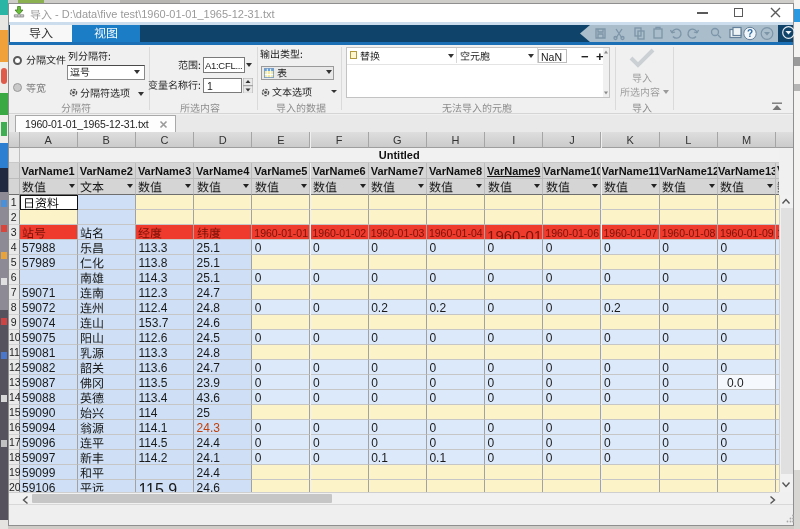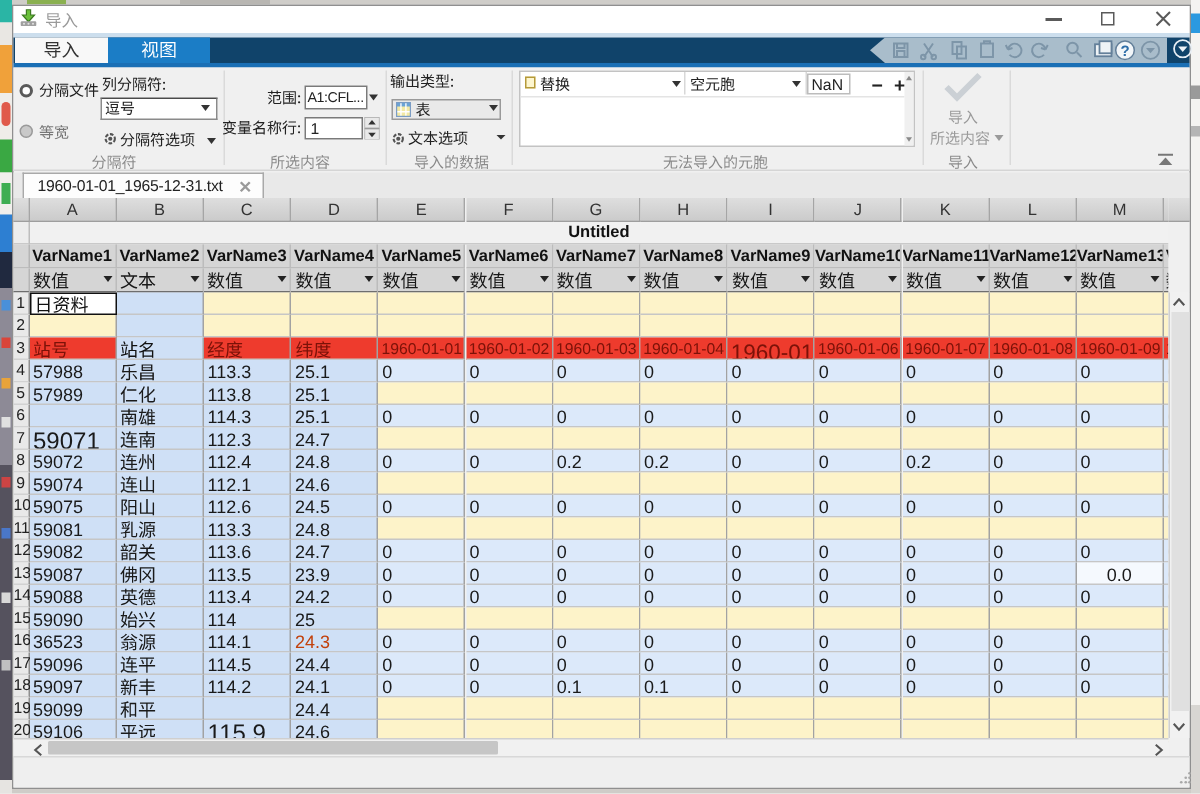--- a/index.html
+++ b/index.html
@@ -44,20 +44,21 @@
 <path d="M4.6 0.5 H7.4 V4 H10 L6 8.5 L2 4 H4.6 Z" fill="#6abf3a" stroke="#3d7a22" stroke-width="0.8"></path>
 <rect x="0.8" y="8.2" width="10.4" height="3.2" rx="0.8" fill="#a0a0a0"></rect>
 <circle cx="3" cy="9.8" r="0.7" fill="#e0e0e0"></circle>
     <circle cx="6" cy="9.8" r="0.7" fill="#e0e0e0"></circle>
     <circle cx="9" cy="9.8" r="0.7" fill="#e0e0e0"></circle>
   </svg>
 <div class="ab" style="left:30px;top:8px;display:flex;align-items:center">
     <svg width="22.0" height="11" viewBox="0 -9.68 22.0 11" style="display:block;">
       <path d="M0.7 -3.2H10.4V-2.4H0.7ZM7.1 -4.1H8V-0.1Q8 0.3 7.9 0.4Q7.7 0.6 7.4 0.7Q7.1 0.8 6.6 0.8Q6.1 0.8 5.3 0.8Q5.3 0.7 5.2 0.5Q5.1 0.3 5 0.1Q5.4 0.1 5.8 0.1Q6.2 0.1 6.5 0.1Q6.7 0.1 6.8 0.1Q7 0.1 7.1 0Q7.1 0 7.1 -0.1ZM2.3 -2 2.9 -2.5Q3.2 -2.2 3.6 -1.9Q4 -1.5 4.3 -1.2Q4.6 -0.8 4.7 -0.6L4.1 -0Q4 -0.3 3.7 -0.7Q3.4 -1 3 -1.4Q2.7 -1.7 2.3 -2ZM1.5 -8.5H2.3V-5.6Q2.3 -5.4 2.5 -5.2Q2.6 -5.1 2.9 -5.1Q3.2 -5 3.8 -5Q3.9 -5 4.3 -5Q4.6 -5 5 -5Q5.4 -5 5.9 -5Q6.4 -5 6.8 -5Q7.3 -5 7.6 -5Q8 -5 8.2 -5Q8.6 -5 8.9 -5.1Q9.1 -5.2 9.2 -5.4Q9.3 -5.6 9.3 -6Q9.5 -5.9 9.7 -5.8Q9.9 -5.8 10.1 -5.7Q10.1 -5.2 9.9 -4.9Q9.7 -4.6 9.3 -4.4Q8.9 -4.3 8.2 -4.3Q8.1 -4.3 7.8 -4.3Q7.5 -4.3 7 -4.3Q6.5 -4.3 6 -4.3Q5.5 -4.3 5.1 -4.3Q4.6 -4.3 4.3 -4.3Q3.9 -4.3 3.8 -4.3Q2.9 -4.3 2.4 -4.4Q1.9 -4.5 1.7 -4.8Q1.5 -5.1 1.5 -5.6ZM1.8 -6.9H8.3V-8.1H1.5V-8.8H9.1V-6.2H1.8Z M14.2 -8.3 14.8 -9Q15.5 -8.5 16.1 -7.8Q16.6 -7.2 17 -6.5Q17.4 -5.9 17.8 -5.2Q18.1 -4.5 18.5 -3.8Q18.8 -3.1 19.3 -2.4Q19.7 -1.8 20.2 -1.2Q20.8 -0.6 21.6 -0.2Q21.5 -0 21.5 0.1Q21.4 0.3 21.3 0.5Q21.2 0.6 21.2 0.8Q20.4 0.3 19.8 -0.3Q19.2 -0.9 18.7 -1.6Q18.3 -2.2 17.9 -3Q17.5 -3.7 17.2 -4.4Q16.8 -5.2 16.4 -5.9Q16 -6.6 15.5 -7.2Q15 -7.8 14.2 -8.3ZM16 -6.7 17 -6.5Q16.6 -4.8 15.9 -3.4Q15.3 -2 14.4 -1Q13.5 0.1 12.2 0.8Q12.1 0.7 12 0.6Q11.9 0.5 11.7 0.3Q11.6 0.2 11.5 0.1Q13.3 -0.8 14.4 -2.5Q15.5 -4.3 16 -6.7Z" fill="#9a9a9a"></path>
     </svg>
+    <span style="font-size:11px;color:#9a9a9a;margin-left:3px;position:relative;top:-0.5px"> - D:\data\five test\1960-01-01_1965-12-31.txt</span>
   </div>
 <div class="ab" style="left:697px;top:12px;width:11px;height:1.5px;background:#5a5a5a"></div>
 <div class="ab" style="left:734px;top:8px;width:9px;height:9px;border:1.4px solid #5a5a5a"></div>
 <svg class="ab" style="left:770px;top:7px" width="11" height="11" viewBox="0 0 11 11">
     <path d="M1 1 L10 10 M10 1 L1 10" stroke="#5a5a5a" stroke-width="1.4"></path>
   </svg>
 <div class="ab" style="left:9px;top:22px;width:784px;height:3px;background:#ccdeed"></div>
 <div class="ab" style="left:9px;top:25px;width:784px;height:17px;background:#10436a"></div>
 <div class="ab" style="left:10px;top:25px;width:62px;height:17px;background:#f8f8f8"></div>
 <div class="ab" style="left:29px;top:27px">
@@ -344,21 +345,21 @@
   </div>
 <div style="position:absolute;left:310.5px;top:163px;width:58.2px;height:16px;background:#d5d5d5;border-right:1px solid #bcbcbc;border-bottom:1px solid #bcbcbc;overflow:hidden;font-size:12px;color:#1a1a1a;padding-left:0px;white-space:nowrap;">
     <div style="text-align:center;font-weight:bold;font-size:11px;color:#111;margin-top:1.5px;letter-spacing:0">VarName6</div>
   </div>
 <div style="position:absolute;left:368.70000000000005px;top:163px;width:58.2px;height:16px;background:#d5d5d5;border-right:1px solid #bcbcbc;border-bottom:1px solid #bcbcbc;overflow:hidden;font-size:12px;color:#1a1a1a;padding-left:0px;white-space:nowrap;">
     <div style="text-align:center;font-weight:bold;font-size:11px;color:#111;margin-top:1.5px;letter-spacing:0">VarName7</div>
   </div>
 <div style="position:absolute;left:426.90000000000003px;top:163px;width:58.2px;height:16px;background:#d5d5d5;border-right:1px solid #bcbcbc;border-bottom:1px solid #bcbcbc;overflow:hidden;font-size:12px;color:#1a1a1a;padding-left:0px;white-space:nowrap;">
     <div style="text-align:center;font-weight:bold;font-size:11px;color:#111;margin-top:1.5px;letter-spacing:0">VarName8</div>
   </div>
-<div style="position:absolute;left:485.1px;top:163px;width:58.2px;height:16px;background:#d5d5d5;border-right:1px solid #bcbcbc;border-bottom:1px solid #bcbcbc;overflow:hidden;font-size:12px;color:#1a1a1a;padding-left:0px;white-space:nowrap;">
+<div style="position:absolute;left:485.1px;top:163px;width:58.2px;height:16px;background:#d5d5d5;border-right:1px solid #bcbcbc;border-bottom:1px solid #bcbcbc;overflow:hidden;font-size:12px;color:#1a1a1a;padding-left:0px;white-space:nowrap;text-decoration:underline;">
     <div style="text-align:center;font-weight:bold;font-size:11px;color:#111;margin-top:1.5px;letter-spacing:0">VarName9</div>
   </div>
 <div style="position:absolute;left:543.3000000000001px;top:163px;width:58.2px;height:16px;background:#d5d5d5;border-right:1px solid #bcbcbc;border-bottom:1px solid #bcbcbc;overflow:hidden;font-size:12px;color:#1a1a1a;padding-left:0px;white-space:nowrap;">
     <div style="text-align:center;font-weight:bold;font-size:11px;color:#111;margin-top:1.5px;letter-spacing:0">VarName10</div>
   </div>
 <div style="position:absolute;left:601.5px;top:163px;width:58.2px;height:16px;background:#d5d5d5;border-right:1px solid #bcbcbc;border-bottom:1px solid #bcbcbc;overflow:hidden;font-size:12px;color:#1a1a1a;padding-left:0px;white-space:nowrap;">
     <div style="text-align:center;font-weight:bold;font-size:11px;color:#111;margin-top:1.5px;letter-spacing:0">VarName11</div>
   </div>
 <div style="position:absolute;left:659.7px;top:163px;width:58.2px;height:16px;background:#d5d5d5;border-right:1px solid #bcbcbc;border-bottom:1px solid #bcbcbc;overflow:hidden;font-size:12px;color:#1a1a1a;padding-left:0px;white-space:nowrap;">
     <div style="text-align:center;font-weight:bold;font-size:11px;color:#111;margin-top:1.5px;letter-spacing:0">VarName12</div>
@@ -704,21 +705,21 @@
 <div style="position:absolute;left:717.9000000000001px;top:270px;width:58.2px;height:15px;background:#dce9fa;border-right:1px solid #a2a2a2;border-bottom:1px solid #c6c6c6;overflow:hidden;font-size:12px;color:#1a1a1a;padding-left:2.5px;white-space:nowrap;">
     <div style="margin-top:1px;font-size:12px">0</div>
   </div>
 <div style="position:absolute;left:776.1px;top:270px;width:2.8999999999999773px;height:15px;background:#dce9fa;border-bottom:1px solid #c6c6c6;overflow:hidden;font-size:12px;color:#1a1a1a;padding-left:2.5px;white-space:nowrap;">
     <div style="margin-top:1px;font-size:12px">0</div>
   </div>
 <div style="position:absolute;left:9.0px;top:285px;width:10.5px;height:15px;background:#e9e9e9;border-right:1px solid #8f8f8f;border-bottom:1px solid #d2d2d2;overflow:hidden;font-size:12px;color:#222;padding-left:0px;white-space:nowrap;overflow:visible;">
     <div style="text-align:center;font-size:10.5px;color:#222;margin-top:1px">7</div>
   </div>
 <div style="position:absolute;left:19.5px;top:285px;width:58.2px;height:15px;background:#cfe0f6;border-right:1px solid #a2a2a2;border-bottom:1px solid #c6c6c6;overflow:hidden;font-size:12px;color:#1a1a1a;padding-left:2.5px;white-space:nowrap;">
-    <div style="margin-top:1px;font-size:16px">59071</div>
+    <div style="margin-top:1px;font-size:12px">59071</div>
   </div>
 <div style="position:absolute;left:77.7px;top:285px;width:58.2px;height:15px;background:#cfe0f6;border-right:1px solid #a2a2a2;border-bottom:1px solid #c6c6c6;overflow:hidden;font-size:12px;color:#1a1a1a;padding-left:2.5px;white-space:nowrap;">
     <div style="margin-top:1.5px">
       <svg width="24.0" height="12" viewBox="0 -10.56 24.0 12" style="display:block;">
         <path d="M3 -6V-0.9H2.1V-5.2H0.5V-6ZM1 -9.5 1.7 -9.9Q2 -9.6 2.3 -9.2Q2.7 -8.9 3 -8.5Q3.3 -8.1 3.4 -7.8L2.7 -7.3Q2.5 -7.6 2.2 -8Q2 -8.4 1.6 -8.8Q1.3 -9.2 1 -9.5ZM2.5 -1.5Q2.8 -1.5 3.1 -1.2Q3.4 -1 3.9 -0.7Q4.5 -0.3 5.3 -0.2Q6.1 -0.1 7.2 -0.1Q7.7 -0.1 8.3 -0.1Q8.9 -0.1 9.5 -0.1Q10.1 -0.2 10.7 -0.2Q11.2 -0.3 11.7 -0.3Q11.6 -0.2 11.6 -0Q11.5 0.2 11.5 0.4Q11.4 0.6 11.4 0.7Q11.1 0.7 10.5 0.7Q10 0.8 9.4 0.8Q8.8 0.8 8.2 0.8Q7.6 0.8 7.1 0.8Q5.9 0.8 5.1 0.7Q4.3 0.6 3.7 0.1Q3.3 -0.1 3 -0.4Q2.7 -0.6 2.5 -0.6Q2.3 -0.6 2.1 -0.4Q1.8 -0.2 1.6 0.2Q1.3 0.6 1 1L0.4 0.1Q0.9 -0.6 1.5 -1Q2.1 -1.5 2.5 -1.5ZM7.5 -7.4H8.4V-0.4H7.5ZM3.8 -3.4H11.3V-2.6H3.8ZM3.9 -8.8H11.1V-8H3.9ZM4.5 -4.9V-5.6L5.1 -5.9H10.7L10.7 -5.1H5.6Q5.2 -5.1 4.9 -5Q4.6 -5 4.5 -4.9ZM4.5 -4.9Q4.5 -5 4.4 -5.2Q4.4 -5.3 4.3 -5.5Q4.3 -5.7 4.2 -5.8Q4.4 -5.8 4.5 -6Q4.7 -6.2 4.9 -6.6Q5 -6.7 5.1 -7.1Q5.3 -7.4 5.5 -7.9Q5.7 -8.4 5.9 -9Q6.1 -9.5 6.3 -10.1L7.2 -9.8Q6.9 -9 6.6 -8.2Q6.3 -7.4 5.9 -6.7Q5.6 -6 5.2 -5.4V-5.4Q5.2 -5.4 5.1 -5.4Q5 -5.3 4.9 -5.2Q4.7 -5.1 4.6 -5.1Q4.5 -5 4.5 -4.9Z M12.7 -8.9H23.3V-8H12.7ZM15.2 -4.1H20.9V-3.3H15.2ZM14.9 -2.1H21.1V-1.4H14.9ZM17.5 -3.7H18.4V0.7H17.5ZM13.4 -6.8H22V-5.9H14.3V0.9H13.4ZM21.7 -6.8H22.7V-0.1Q22.7 0.3 22.5 0.5Q22.4 0.7 22.1 0.8Q21.8 0.9 21.3 0.9Q20.8 1 20.1 1Q20.1 0.8 20 0.6Q19.9 0.3 19.8 0.2Q20.1 0.2 20.5 0.2Q20.8 0.2 21.1 0.2Q21.4 0.2 21.5 0.2Q21.6 0.2 21.7 0.1Q21.7 0 21.7 -0.1ZM15.8 -5.5 16.5 -5.7Q16.8 -5.4 17 -5Q17.2 -4.6 17.3 -4.3L16.5 -4.1Q16.4 -4.4 16.2 -4.8Q16 -5.2 15.8 -5.5ZM19.5 -5.8 20.2 -5.5Q20 -5.1 19.7 -4.6Q19.5 -4.1 19.2 -3.8L18.6 -4Q18.7 -4.2 18.9 -4.6Q19.1 -4.9 19.2 -5.2Q19.4 -5.5 19.5 -5.8ZM17.5 -10.1H18.5V-6.2H17.5Z" fill="#1a1a1a"></path>
       </svg>
     </div>
   </div>
 <div style="position:absolute;left:135.9px;top:285px;width:58.2px;height:15px;background:#cfe0f6;border-right:1px solid #a2a2a2;border-bottom:1px solid #c6c6c6;overflow:hidden;font-size:12px;color:#1a1a1a;padding-left:2.5px;white-space:nowrap;">
     <div style="margin-top:1px;font-size:12px">112.3</div>
@@ -792,21 +793,21 @@
     <div style="margin-top:1px;font-size:12px">59074</div>
   </div>
 <div style="position:absolute;left:77.7px;top:315px;width:58.2px;height:15px;background:#cfe0f6;border-right:1px solid #a2a2a2;border-bottom:1px solid #c6c6c6;overflow:hidden;font-size:12px;color:#1a1a1a;padding-left:2.5px;white-space:nowrap;">
     <div style="margin-top:1.5px">
       <svg width="24.0" height="12" viewBox="0 -10.56 24.0 12" style="display:block;">
         <path d="M3 -6V-0.9H2.1V-5.2H0.5V-6ZM1 -9.5 1.7 -9.9Q2 -9.6 2.3 -9.2Q2.7 -8.9 3 -8.5Q3.3 -8.1 3.4 -7.8L2.7 -7.3Q2.5 -7.6 2.2 -8Q2 -8.4 1.6 -8.8Q1.3 -9.2 1 -9.5ZM2.5 -1.5Q2.8 -1.5 3.1 -1.2Q3.4 -1 3.9 -0.7Q4.5 -0.3 5.3 -0.2Q6.1 -0.1 7.2 -0.1Q7.7 -0.1 8.3 -0.1Q8.9 -0.1 9.5 -0.1Q10.1 -0.2 10.7 -0.2Q11.2 -0.3 11.7 -0.3Q11.6 -0.2 11.6 -0Q11.5 0.2 11.5 0.4Q11.4 0.6 11.4 0.7Q11.1 0.7 10.5 0.7Q10 0.8 9.4 0.8Q8.8 0.8 8.2 0.8Q7.6 0.8 7.1 0.8Q5.9 0.8 5.1 0.7Q4.3 0.6 3.7 0.1Q3.3 -0.1 3 -0.4Q2.7 -0.6 2.5 -0.6Q2.3 -0.6 2.1 -0.4Q1.8 -0.2 1.6 0.2Q1.3 0.6 1 1L0.4 0.1Q0.9 -0.6 1.5 -1Q2.1 -1.5 2.5 -1.5ZM7.5 -7.4H8.4V-0.4H7.5ZM3.8 -3.4H11.3V-2.6H3.8ZM3.9 -8.8H11.1V-8H3.9ZM4.5 -4.9V-5.6L5.1 -5.9H10.7L10.7 -5.1H5.6Q5.2 -5.1 4.9 -5Q4.6 -5 4.5 -4.9ZM4.5 -4.9Q4.5 -5 4.4 -5.2Q4.4 -5.3 4.3 -5.5Q4.3 -5.7 4.2 -5.8Q4.4 -5.8 4.5 -6Q4.7 -6.2 4.9 -6.6Q5 -6.7 5.1 -7.1Q5.3 -7.4 5.5 -7.9Q5.7 -8.4 5.9 -9Q6.1 -9.5 6.3 -10.1L7.2 -9.8Q6.9 -9 6.6 -8.2Q6.3 -7.4 5.9 -6.7Q5.6 -6 5.2 -5.4V-5.4Q5.2 -5.4 5.1 -5.4Q5 -5.3 4.9 -5.2Q4.7 -5.1 4.6 -5.1Q4.5 -5 4.5 -4.9Z M17.5 -9.9H18.5V-0.4H17.5ZM21.8 -7.6H22.7V0.9H21.8ZM13.3 -7.6H14.2V-0.9H22.3V0H13.3Z" fill="#1a1a1a"></path>
       </svg>
     </div>
   </div>
 <div style="position:absolute;left:135.9px;top:315px;width:58.2px;height:15px;background:#cfe0f6;border-right:1px solid #a2a2a2;border-bottom:1px solid #c6c6c6;overflow:hidden;font-size:12px;color:#1a1a1a;padding-left:2.5px;white-space:nowrap;">
-    <div style="margin-top:1px;font-size:12px">112.1</div>
+    <div style="margin-top:1px;font-size:12px">153.7</div>
   </div>
 <div style="position:absolute;left:194.10000000000002px;top:315px;width:58.2px;height:15px;background:#cfe0f6;border-right:1px solid #a2a2a2;border-bottom:1px solid #c6c6c6;overflow:hidden;font-size:12px;color:#1a1a1a;padding-left:2.5px;white-space:nowrap;">
     <div style="margin-top:1px;font-size:12px">24.6</div>
   </div>
 <div style="position:absolute;left:252.3px;top:315px;width:58.2px;height:15px;background:#fdf3c9;border-right:1px solid #a2a2a2;border-bottom:1px solid #c6c6c6;overflow:hidden;font-size:12px;color:#1a1a1a;padding-left:2.5px;white-space:nowrap;"></div>
 <div style="position:absolute;left:310.5px;top:315px;width:58.2px;height:15px;background:#fdf3c9;border-right:1px solid #a2a2a2;border-bottom:1px solid #c6c6c6;overflow:hidden;font-size:12px;color:#1a1a1a;padding-left:2.5px;white-space:nowrap;"></div>
 <div style="position:absolute;left:368.70000000000005px;top:315px;width:58.2px;height:15px;background:#fdf3c9;border-right:1px solid #a2a2a2;border-bottom:1px solid #c6c6c6;overflow:hidden;font-size:12px;color:#1a1a1a;padding-left:2.5px;white-space:nowrap;"></div>
 <div style="position:absolute;left:426.90000000000003px;top:315px;width:58.2px;height:15px;background:#fdf3c9;border-right:1px solid #a2a2a2;border-bottom:1px solid #c6c6c6;overflow:hidden;font-size:12px;color:#1a1a1a;padding-left:2.5px;white-space:nowrap;"></div>
 <div style="position:absolute;left:485.1px;top:315px;width:58.2px;height:15px;background:#fdf3c9;border-right:1px solid #a2a2a2;border-bottom:1px solid #c6c6c6;overflow:hidden;font-size:12px;color:#1a1a1a;padding-left:2.5px;white-space:nowrap;"></div>
 <div style="position:absolute;left:543.3000000000001px;top:315px;width:58.2px;height:15px;background:#fdf3c9;border-right:1px solid #a2a2a2;border-bottom:1px solid #c6c6c6;overflow:hidden;font-size:12px;color:#1a1a1a;padding-left:2.5px;white-space:nowrap;"></div>
@@ -977,21 +978,21 @@
   </div>
 <div style="position:absolute;left:543.3000000000001px;top:375px;width:58.2px;height:15px;background:#dce9fa;border-right:1px solid #a2a2a2;border-bottom:1px solid #c6c6c6;overflow:hidden;font-size:12px;color:#1a1a1a;padding-left:2.5px;white-space:nowrap;">
     <div style="margin-top:1px;font-size:12px">0</div>
   </div>
 <div style="position:absolute;left:601.5px;top:375px;width:58.2px;height:15px;background:#dce9fa;border-right:1px solid #a2a2a2;border-bottom:1px solid #c6c6c6;overflow:hidden;font-size:12px;color:#1a1a1a;padding-left:2.5px;white-space:nowrap;">
     <div style="margin-top:1px;font-size:12px">0</div>
   </div>
 <div style="position:absolute;left:659.7px;top:375px;width:58.2px;height:15px;background:#dce9fa;border-right:1px solid #a2a2a2;border-bottom:1px solid #c6c6c6;overflow:hidden;font-size:12px;color:#1a1a1a;padding-left:2.5px;white-space:nowrap;">
     <div style="margin-top:1px;font-size:12px">0</div>
   </div>
-<div style="position:absolute;left:717.9000000000001px;top:375px;width:58.2px;height:15px;background:#f5f9fe;border-right:1px solid #a2a2a2;border-bottom:1px solid #c6c6c6;overflow:hidden;font-size:12px;color:#1a1a1a;padding-left:20px;white-space:nowrap;">
+<div style="position:absolute;left:717.9000000000001px;top:375px;width:58.2px;height:15px;background:#f5f9fe;border-right:1px solid #a2a2a2;border-bottom:1px solid #c6c6c6;overflow:hidden;font-size:12px;color:#1a1a1a;padding-left:9px;white-space:nowrap;">
     <div style="margin-top:1px;font-size:12px">0.0</div>
   </div>
 <div style="position:absolute;left:776.1px;top:375px;width:2.8999999999999773px;height:15px;background:#dce9fa;border-bottom:1px solid #c6c6c6;overflow:hidden;font-size:12px;color:#1a1a1a;padding-left:2.5px;white-space:nowrap;">
     <div style="margin-top:1px;font-size:12px">0</div>
   </div>
 <div style="position:absolute;left:9.0px;top:390px;width:10.5px;height:15px;background:#e9e9e9;border-right:1px solid #8f8f8f;border-bottom:1px solid #d2d2d2;overflow:hidden;font-size:12px;color:#222;padding-left:0px;white-space:nowrap;overflow:visible;">
     <div style="text-align:center;font-size:10.5px;color:#222;margin-top:1px">14</div>
   </div>
 <div style="position:absolute;left:19.5px;top:390px;width:58.2px;height:15px;background:#cfe0f6;border-right:1px solid #a2a2a2;border-bottom:1px solid #c6c6c6;overflow:hidden;font-size:12px;color:#1a1a1a;padding-left:2.5px;white-space:nowrap;">
     <div style="margin-top:1px;font-size:12px">59088</div>
@@ -1000,21 +1001,21 @@
     <div style="margin-top:1.5px">
       <svg width="24.0" height="12" viewBox="0 -10.56 24.0 12" style="display:block;">
         <path d="M0.7 -3.3H11.3V-2.5H0.7ZM1.9 -6.1H10.2V-3H9.3V-5.4H2.8V-3H1.9ZM5.5 -7.5H6.4V-4.2Q6.4 -3.6 6.3 -3Q6.2 -2.4 5.9 -1.8Q5.6 -1.2 5 -0.7Q4.4 -0.2 3.4 0.2Q2.4 0.6 1 1Q1 0.9 0.9 0.7Q0.8 0.6 0.7 0.5Q0.6 0.3 0.5 0.2Q1.8 -0.1 2.7 -0.5Q3.6 -0.8 4.2 -1.3Q4.8 -1.7 5 -2.2Q5.3 -2.7 5.4 -3.2Q5.5 -3.7 5.5 -4.2ZM6.6 -3Q7.1 -1.7 8.4 -0.9Q9.7 -0.1 11.6 0.2Q11.5 0.3 11.4 0.4Q11.3 0.6 11.2 0.7Q11.1 0.9 11.1 1Q9.7 0.7 8.7 0.3Q7.7 -0.2 6.9 -1Q6.2 -1.8 5.7 -2.8ZM0.8 -9H11.1V-8.2H0.8ZM3.4 -10.1H4.3V-6.9H3.4ZM7.7 -10.1H8.6V-6.9H7.7Z M15.9 -9.1H23.5V-8.4H15.9ZM15.8 -3.7H23.5V-3H15.8ZM18.8 -2.6 19.5 -2.9Q19.7 -2.5 20 -2.1Q20.3 -1.7 20.4 -1.4L19.7 -1.1Q19.6 -1.4 19.3 -1.8Q19.1 -2.3 18.8 -2.6ZM17.6 -2H18.4V-0.2Q18.4 -0 18.5 0Q18.6 0.1 18.9 0.1Q19 0.1 19.2 0.1Q19.5 0.1 19.7 0.1Q20 0.1 20.2 0.1Q20.4 0.1 20.5 0.1Q20.7 0.1 20.8 0Q20.9 -0.1 21 -0.3Q21 -0.6 21 -1.1Q21.2 -1 21.4 -0.9Q21.6 -0.8 21.8 -0.8Q21.7 -0.1 21.6 0.2Q21.5 0.5 21.3 0.7Q21 0.8 20.6 0.8Q20.5 0.8 20.3 0.8Q20.1 0.8 19.7 0.8Q19.4 0.8 19.2 0.8Q18.9 0.8 18.9 0.8Q18.4 0.8 18.1 0.7Q17.8 0.6 17.7 0.4Q17.6 0.2 17.6 -0.2ZM16.4 -2.1 17.1 -1.8Q16.9 -1.3 16.7 -0.6Q16.4 0 16 0.5L15.3 0.1Q15.6 -0.2 15.8 -0.5Q16 -0.9 16.1 -1.3Q16.3 -1.8 16.4 -2.1ZM21.6 -2 22.3 -2.2Q22.6 -1.9 22.8 -1.5Q23 -1 23.2 -0.6Q23.4 -0.2 23.6 0.1L22.8 0.4Q22.7 0.1 22.5 -0.3Q22.3 -0.7 22.1 -1.2Q21.9 -1.6 21.6 -2ZM21 -6.8V-5.2H22.3V-6.8ZM19.1 -6.8V-5.2H20.3V-6.8ZM17.2 -6.8V-5.2H18.4V-6.8ZM16.5 -7.5H23V-4.5H16.5ZM19.3 -10.1 20.2 -10.1Q20.1 -9.6 20.1 -9.1Q20 -8.5 19.9 -8.1Q19.8 -7.6 19.7 -7.2L18.9 -7.3Q19 -7.7 19 -8.2Q19.1 -8.7 19.2 -9.2Q19.2 -9.7 19.3 -10.1ZM15.1 -7.5 15.9 -7.2Q15.6 -6.4 15 -5.6Q14.5 -4.9 14 -4.2Q13.4 -3.5 12.9 -3Q12.8 -3 12.7 -3.2Q12.6 -3.4 12.5 -3.5Q12.4 -3.7 12.3 -3.8Q12.9 -4.2 13.4 -4.8Q13.9 -5.4 14.3 -6.1Q14.8 -6.8 15.1 -7.5ZM14.9 -10.1 15.7 -9.7Q15.4 -9.2 14.9 -8.7Q14.4 -8.1 13.9 -7.6Q13.4 -7.1 12.9 -6.7Q12.8 -6.8 12.7 -6.9Q12.7 -7.1 12.6 -7.2Q12.5 -7.4 12.4 -7.4Q12.9 -7.8 13.3 -8.2Q13.8 -8.7 14.2 -9.2Q14.6 -9.7 14.9 -10.1ZM14.1 -5.2 14.5 -5.7 15 -5.5V1H14.1Z" fill="#1a1a1a"></path>
       </svg>
     </div>
   </div>
 <div style="position:absolute;left:135.9px;top:390px;width:58.2px;height:15px;background:#cfe0f6;border-right:1px solid #a2a2a2;border-bottom:1px solid #c6c6c6;overflow:hidden;font-size:12px;color:#1a1a1a;padding-left:2.5px;white-space:nowrap;">
     <div style="margin-top:1px;font-size:12px">113.4</div>
   </div>
 <div style="position:absolute;left:194.10000000000002px;top:390px;width:58.2px;height:15px;background:#cfe0f6;border-right:1px solid #a2a2a2;border-bottom:1px solid #c6c6c6;overflow:hidden;font-size:12px;color:#1a1a1a;padding-left:2.5px;white-space:nowrap;">
-    <div style="margin-top:1px;font-size:12px">24.2</div>
+    <div style="margin-top:1px;font-size:12px">43.6</div>
   </div>
 <div style="position:absolute;left:252.3px;top:390px;width:58.2px;height:15px;background:#dce9fa;border-right:1px solid #a2a2a2;border-bottom:1px solid #c6c6c6;overflow:hidden;font-size:12px;color:#1a1a1a;padding-left:2.5px;white-space:nowrap;">
     <div style="margin-top:1px;font-size:12px">0</div>
   </div>
 <div style="position:absolute;left:310.5px;top:390px;width:58.2px;height:15px;background:#dce9fa;border-right:1px solid #a2a2a2;border-bottom:1px solid #c6c6c6;overflow:hidden;font-size:12px;color:#1a1a1a;padding-left:2.5px;white-space:nowrap;">
     <div style="margin-top:1px;font-size:12px">0</div>
   </div>
 <div style="position:absolute;left:368.70000000000005px;top:390px;width:58.2px;height:15px;background:#dce9fa;border-right:1px solid #a2a2a2;border-bottom:1px solid #c6c6c6;overflow:hidden;font-size:12px;color:#1a1a1a;padding-left:2.5px;white-space:nowrap;">
     <div style="margin-top:1px;font-size:12px">0</div>
   </div>
@@ -1065,21 +1066,21 @@
 <div style="position:absolute;left:485.1px;top:405px;width:58.2px;height:15px;background:#fdf3c9;border-right:1px solid #a2a2a2;border-bottom:1px solid #c6c6c6;overflow:hidden;font-size:12px;color:#1a1a1a;padding-left:2.5px;white-space:nowrap;"></div>
 <div style="position:absolute;left:543.3000000000001px;top:405px;width:58.2px;height:15px;background:#fdf3c9;border-right:1px solid #a2a2a2;border-bottom:1px solid #c6c6c6;overflow:hidden;font-size:12px;color:#1a1a1a;padding-left:2.5px;white-space:nowrap;"></div>
 <div style="position:absolute;left:601.5px;top:405px;width:58.2px;height:15px;background:#fdf3c9;border-right:1px solid #a2a2a2;border-bottom:1px solid #c6c6c6;overflow:hidden;font-size:12px;color:#1a1a1a;padding-left:2.5px;white-space:nowrap;"></div>
 <div style="position:absolute;left:659.7px;top:405px;width:58.2px;height:15px;background:#fdf3c9;border-right:1px solid #a2a2a2;border-bottom:1px solid #c6c6c6;overflow:hidden;font-size:12px;color:#1a1a1a;padding-left:2.5px;white-space:nowrap;"></div>
 <div style="position:absolute;left:717.9000000000001px;top:405px;width:58.2px;height:15px;background:#fdf3c9;border-right:1px solid #a2a2a2;border-bottom:1px solid #c6c6c6;overflow:hidden;font-size:12px;color:#1a1a1a;padding-left:2.5px;white-space:nowrap;"></div>
 <div style="position:absolute;left:776.1px;top:405px;width:2.8999999999999773px;height:15px;background:#fdf3c9;border-bottom:1px solid #c6c6c6;overflow:hidden;font-size:12px;color:#1a1a1a;padding-left:2.5px;white-space:nowrap;"></div>
 <div style="position:absolute;left:9.0px;top:420px;width:10.5px;height:15px;background:#e9e9e9;border-right:1px solid #8f8f8f;border-bottom:1px solid #d2d2d2;overflow:hidden;font-size:12px;color:#222;padding-left:0px;white-space:nowrap;overflow:visible;">
     <div style="text-align:center;font-size:10.5px;color:#222;margin-top:1px">16</div>
   </div>
 <div style="position:absolute;left:19.5px;top:420px;width:58.2px;height:15px;background:#cfe0f6;border-right:1px solid #a2a2a2;border-bottom:1px solid #c6c6c6;overflow:hidden;font-size:12px;color:#1a1a1a;padding-left:2.5px;white-space:nowrap;">
-    <div style="margin-top:1px;font-size:12px">36523</div>
+    <div style="margin-top:1px;font-size:12px">59094</div>
   </div>
 <div style="position:absolute;left:77.7px;top:420px;width:58.2px;height:15px;background:#cfe0f6;border-right:1px solid #a2a2a2;border-bottom:1px solid #c6c6c6;overflow:hidden;font-size:12px;color:#1a1a1a;padding-left:2.5px;white-space:nowrap;">
     <div style="margin-top:1.5px">
       <svg width="24.0" height="12" viewBox="0 -10.56 24.0 12" style="display:block;">
         <path d="M1 -4.8H5.1V-4H1ZM4.6 -4.8H5.4V-0Q5.4 0.3 5.3 0.5Q5.2 0.7 5 0.8Q4.7 0.9 4.3 0.9Q3.9 0.9 3.3 0.9Q3.3 0.7 3.2 0.5Q3.1 0.3 3 0.1Q3.5 0.2 3.9 0.2Q4.2 0.2 4.4 0.2Q4.5 0.2 4.5 0.1Q4.6 0.1 4.6 -0ZM6.2 -4.8H10.4V-4H6.2ZM10 -4.8H10.8V-0Q10.8 0.3 10.7 0.5Q10.6 0.7 10.4 0.8Q10.1 0.9 9.7 0.9Q9.3 0.9 8.6 0.9Q8.6 0.7 8.5 0.5Q8.4 0.3 8.4 0.1Q8.8 0.1 9.2 0.1Q9.6 0.1 9.7 0.1Q9.9 0.1 9.9 0.1Q10 0 10 -0.1ZM1.4 -3.3 2 -3.7Q2.4 -3.5 2.9 -3.2Q3.3 -2.8 3.6 -2.6L3 -2.1Q2.7 -2.4 2.3 -2.7Q1.8 -3.1 1.4 -3.3ZM0.6 -0.8Q1.2 -0.9 1.8 -1.1Q2.5 -1.4 3.3 -1.6Q4 -1.9 4.8 -2.2L4.9 -1.5Q3.9 -1.1 2.9 -0.7Q1.8 -0.3 1 -0ZM6.6 -3.3 7.2 -3.7Q7.6 -3.5 8.1 -3.2Q8.6 -2.8 8.8 -2.5L8.2 -2Q8 -2.3 7.5 -2.7Q7 -3.1 6.6 -3.3ZM5.9 -0.7Q6.4 -0.9 7.1 -1.1Q7.8 -1.4 8.6 -1.7Q9.4 -1.9 10.1 -2.2L10.3 -1.5Q9.2 -1.1 8.2 -0.7Q7.1 -0.3 6.3 -0ZM3.8 -10.1 4.7 -9.8Q4.3 -9.2 3.7 -8.7Q3.1 -8.1 2.4 -7.7Q1.8 -7.2 1.1 -6.9Q1 -7 0.9 -7.1Q0.8 -7.3 0.7 -7.4Q0.5 -7.5 0.4 -7.6Q1.1 -7.9 1.8 -8.3Q2.4 -8.6 3 -9.1Q3.5 -9.6 3.8 -10.1ZM8 -10Q8.4 -9.5 9 -9.1Q9.6 -8.6 10.3 -8.2Q11 -7.8 11.6 -7.5Q11.5 -7.5 11.4 -7.3Q11.3 -7.2 11.1 -7.1Q11 -6.9 11 -6.8Q10.3 -7.1 9.6 -7.6Q8.9 -8 8.3 -8.6Q7.7 -9.1 7.3 -9.7ZM6.8 -7.5 7.4 -7.8Q7.9 -7.5 8.4 -7.1Q8.9 -6.7 9.4 -6.3Q9.8 -5.9 10.1 -5.6L9.4 -5.1Q9.1 -5.5 8.7 -5.9Q8.2 -6.3 7.7 -6.7Q7.2 -7.1 6.8 -7.5ZM2.6 -5.5Q2.6 -5.6 2.5 -5.7Q2.5 -5.9 2.4 -6.1Q2.4 -6.2 2.3 -6.3Q2.5 -6.4 2.7 -6.5Q2.9 -6.6 3.2 -6.8Q3.4 -6.9 3.8 -7.2Q4.2 -7.5 4.7 -8Q5.2 -8.4 5.6 -8.9L6.3 -8.4Q5.6 -7.7 4.8 -7Q4 -6.4 3.1 -5.9V-5.9Q3.1 -5.9 3.1 -5.9Q3 -5.8 2.9 -5.8Q2.7 -5.7 2.7 -5.7Q2.6 -5.6 2.6 -5.5ZM2.6 -5.5 2.6 -6.1 3.1 -6.4 8.6 -6.8Q8.6 -6.6 8.7 -6.4Q8.7 -6.2 8.7 -6.1Q7.2 -5.9 6.1 -5.9Q5 -5.8 4.4 -5.7Q3.7 -5.7 3.4 -5.6Q3 -5.6 2.8 -5.6Q2.7 -5.5 2.6 -5.5Z M16.4 -9.5H23.4V-8.7H16.4ZM16.1 -9.5H16.9V-6.2Q16.9 -5.4 16.9 -4.5Q16.8 -3.6 16.7 -2.6Q16.5 -1.7 16.2 -0.8Q15.9 0.2 15.3 0.9Q15.2 0.8 15.1 0.7Q15 0.6 14.8 0.6Q14.7 0.5 14.6 0.4Q15.1 -0.3 15.4 -1.1Q15.7 -2 15.8 -2.9Q16 -3.7 16 -4.6Q16.1 -5.5 16.1 -6.2ZM18.4 -4.9V-3.8H22.1V-4.9ZM18.4 -6.6V-5.6H22.1V-6.6ZM17.6 -7.3H23V-3.1H17.6ZM18.1 -2.5 18.9 -2.2Q18.7 -1.8 18.4 -1.3Q18.2 -0.9 17.9 -0.5Q17.6 -0.1 17.3 0.2Q17.3 0.2 17.1 0.1Q17 0 16.9 -0.1Q16.7 -0.2 16.6 -0.2Q17 -0.7 17.4 -1.3Q17.8 -1.9 18.1 -2.5ZM21.5 -2.3 22.2 -2.6Q22.5 -2.2 22.7 -1.8Q23 -1.3 23.2 -0.9Q23.5 -0.5 23.6 -0.3L22.8 0.1Q22.6 -0.2 22.4 -0.6Q22.2 -1 21.9 -1.4Q21.7 -1.9 21.5 -2.3ZM19.8 -8.5 20.8 -8.3Q20.6 -7.9 20.4 -7.5Q20.2 -7.1 20.1 -6.8L19.4 -7Q19.5 -7.4 19.6 -7.8Q19.7 -8.2 19.8 -8.5ZM19.8 -3.5H20.7V0Q20.7 0.3 20.6 0.5Q20.5 0.7 20.2 0.8Q20 0.9 19.6 0.9Q19.2 1 18.6 0.9Q18.6 0.8 18.5 0.6Q18.4 0.3 18.3 0.2Q18.8 0.2 19.1 0.2Q19.5 0.2 19.6 0.2Q19.8 0.2 19.8 0ZM13 -9.3 13.6 -9.9Q13.9 -9.8 14.3 -9.5Q14.7 -9.3 15 -9.1Q15.4 -8.8 15.6 -8.7L15 -7.9Q14.8 -8.1 14.5 -8.4Q14.1 -8.6 13.7 -8.9Q13.4 -9.1 13 -9.3ZM12.5 -6.1 13 -6.7Q13.3 -6.6 13.7 -6.3Q14.1 -6.1 14.4 -5.9Q14.8 -5.7 15 -5.5L14.5 -4.8Q14.3 -5 13.9 -5.2Q13.6 -5.4 13.2 -5.7Q12.8 -5.9 12.5 -6.1ZM12.7 0.3Q13 -0.2 13.3 -0.8Q13.6 -1.5 13.9 -2.2Q14.3 -2.9 14.5 -3.6L15.3 -3.1Q15 -2.5 14.7 -1.8Q14.4 -1.1 14.1 -0.4Q13.8 0.2 13.5 0.8Z" fill="#1a1a1a"></path>
       </svg>
     </div>
   </div>
 <div style="position:absolute;left:135.9px;top:420px;width:58.2px;height:15px;background:#cfe0f6;border-right:1px solid #a2a2a2;border-bottom:1px solid #c6c6c6;overflow:hidden;font-size:12px;color:#1a1a1a;padding-left:2.5px;white-space:nowrap;">
     <div style="margin-top:1px;font-size:12px">114.1</div>

